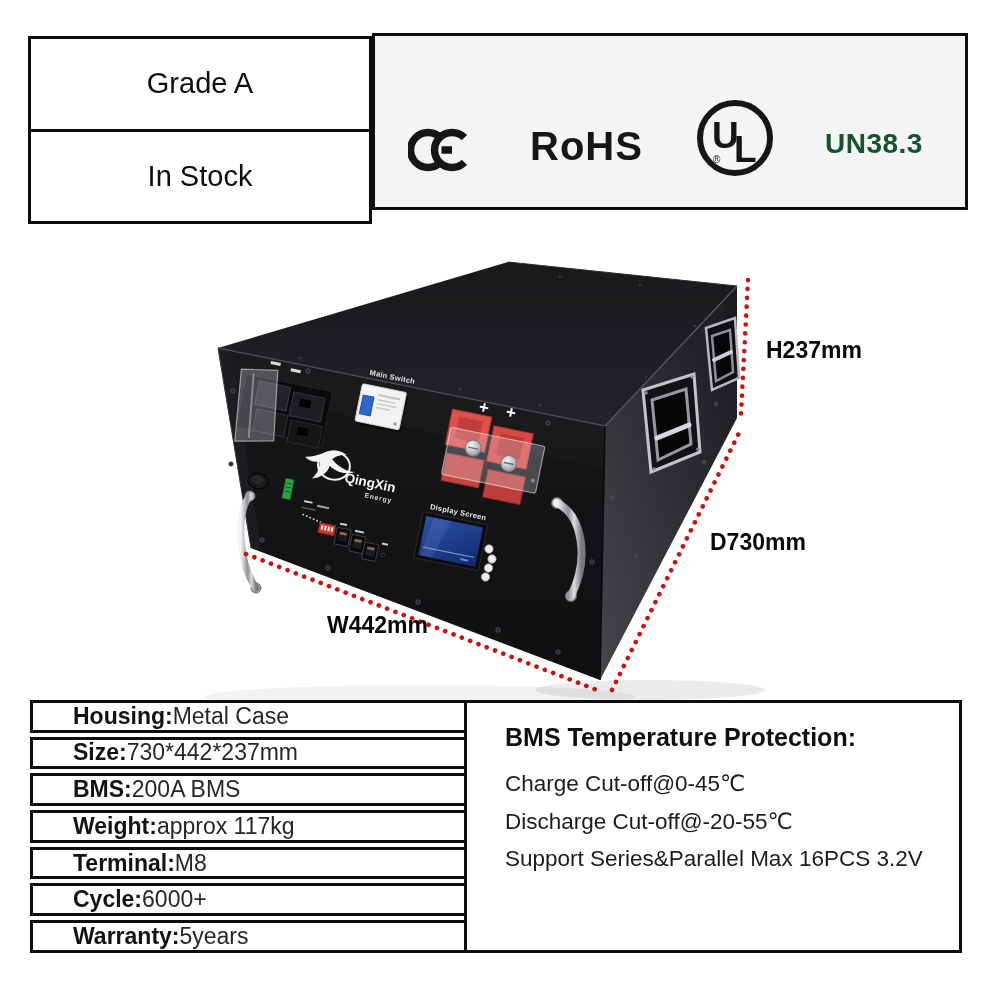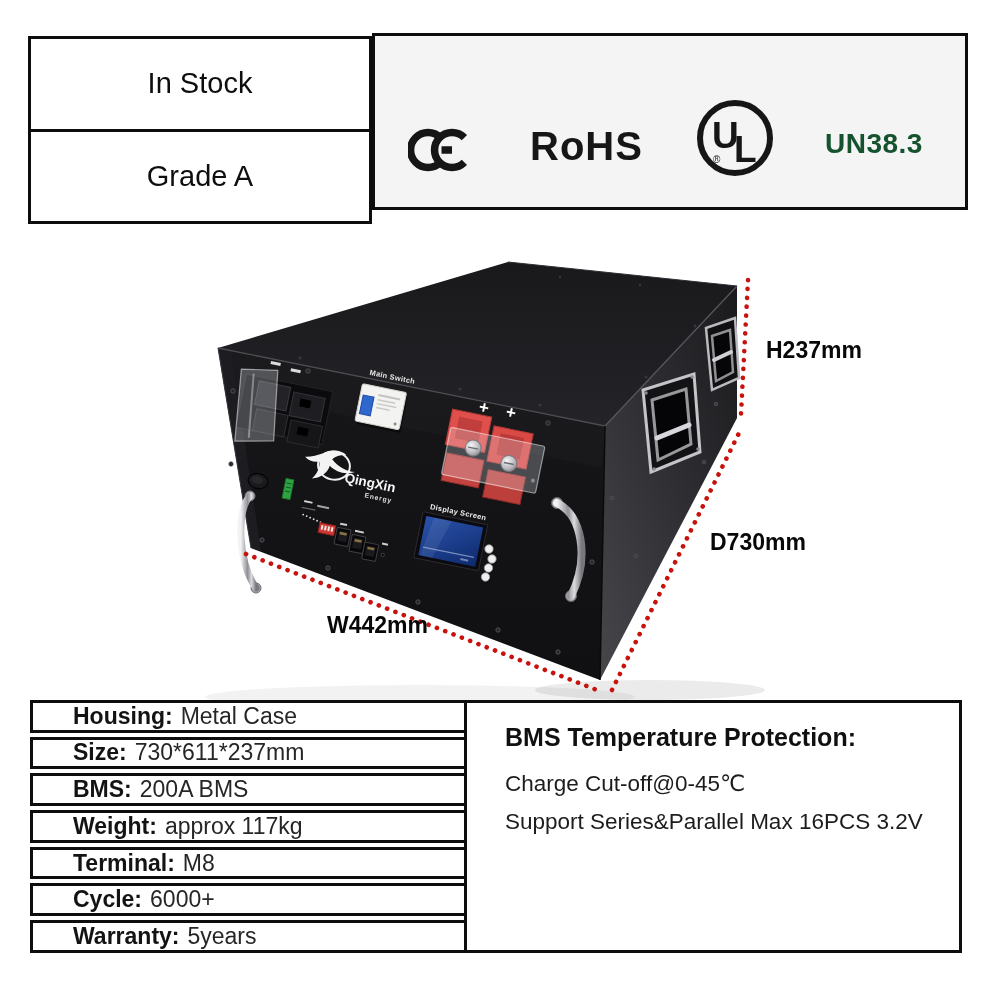--- a/index.html
+++ b/index.html
@@ -24,38 +24,38 @@
   
   .dim{font-size:23px;font-weight:700;color:#080808;}
   .dim-h{left:766px;top:337px;text-align:right;}
   .dim-d{left:710px;top:529px;}
   .dim-w{left:327px;top:612px;}
 
   
   .spec-table{left:30px;top:700px;width:447px;}
   .spec-row{box-sizing:border-box;border:3px solid #0d0d0d;height:32.5px;margin-bottom:4.2px;
             display:flex;align-items:center;padding-left:40px;background:#fff;font-size:23px;}
-  .spec-label{font-weight:700;color:#131313;margin-right:8px;white-space:nowrap;}
+  .spec-label{font-weight:700;color:#131313;margin-right:0;white-space:nowrap;}
   .spec-value{font-weight:400;color:#262626;white-space:nowrap;}
 
   
   .bms-box{left:464px;top:700px;width:498px;height:253px;border:3px solid #0d0d0d;
            box-sizing:border-box;background:#fff;padding:20px 10px 0 38px;}
   .bms-title{font-size:25px;font-weight:700;color:#101010;margin-bottom:13px;}
   .bms-line{font-size:22.5px;font-weight:400;color:#1c1c1c;line-height:37.5px;white-space:nowrap;}
 
   svg text{font-family:"Liberation Sans","DejaVu Sans",sans-serif;}
   .battery-svg{left:0;top:0;}
 </style>
 </head>
 <body>
 
 <div class="abs badge-box">
+  <div class="badge-row">Grade A</div>
   <div class="badge-row">In Stock</div>
-  <div class="badge-row">Grade A</div>
 </div>
 
 <div class="abs cert-box">
   <svg class="logo" style="left:33px;top:79px" width="70" height="70" viewBox="0 0 70 70" aria-label="CE">
     <path d="M32.4,22.6 A17.5,17.5 0 1 0 32.4,47.4" fill="none" stroke="#161616" stroke-width="7.5"></path>
     <path d="M56.4,22.6 A17.5,17.5 0 1 0 56.4,47.4" fill="none" stroke="#161616" stroke-width="7.5"></path>
     <path d="M33.5,35 H44" fill="none" stroke="#161616" stroke-width="7.5"></path>
   </svg>
   <div class="logo rohs">RoHS</div>
   <svg class="logo" style="left:318px;top:60px" width="84" height="84" viewBox="0 0 84 84" aria-label="UL">
@@ -312,21 +312,21 @@
 <div class="abs dim dim-d">D730mm</div>
 <div class="abs dim dim-w">W442mm</div>
 
 <div class="abs spec-table">
   <div class="spec-row">
     <span class="spec-label">Housing:</span>
     <span class="spec-value">Metal Case</span>
   </div>
   <div class="spec-row">
     <span class="spec-label">Size:</span>
-    <span class="spec-value">730*611*237mm</span>
+    <span class="spec-value">730*442*237mm</span>
   </div>
   <div class="spec-row">
     <span class="spec-label">BMS:</span>
     <span class="spec-value">200A BMS</span>
   </div>
   <div class="spec-row">
     <span class="spec-label">Weight:</span>
     <span class="spec-value">approx 117kg</span>
   </div>
   <div class="spec-row">
@@ -339,14 +339,15 @@
   </div>
   <div class="spec-row">
     <span class="spec-label">Warranty:</span>
     <span class="spec-value">5years</span>
   </div>
 </div>
 
 <div class="abs bms-box">
   <div class="bms-title">BMS Temperature Protection:</div>
   <div class="bms-line">Charge Cut-off@0-45℃</div>
+  <div class="bms-line">Discharge Cut-off@-20-55℃</div>
   <div class="bms-line">Support Series&amp;Parallel Max 16PCS 3.2V</div>
 </div>
 
 </body></html>

